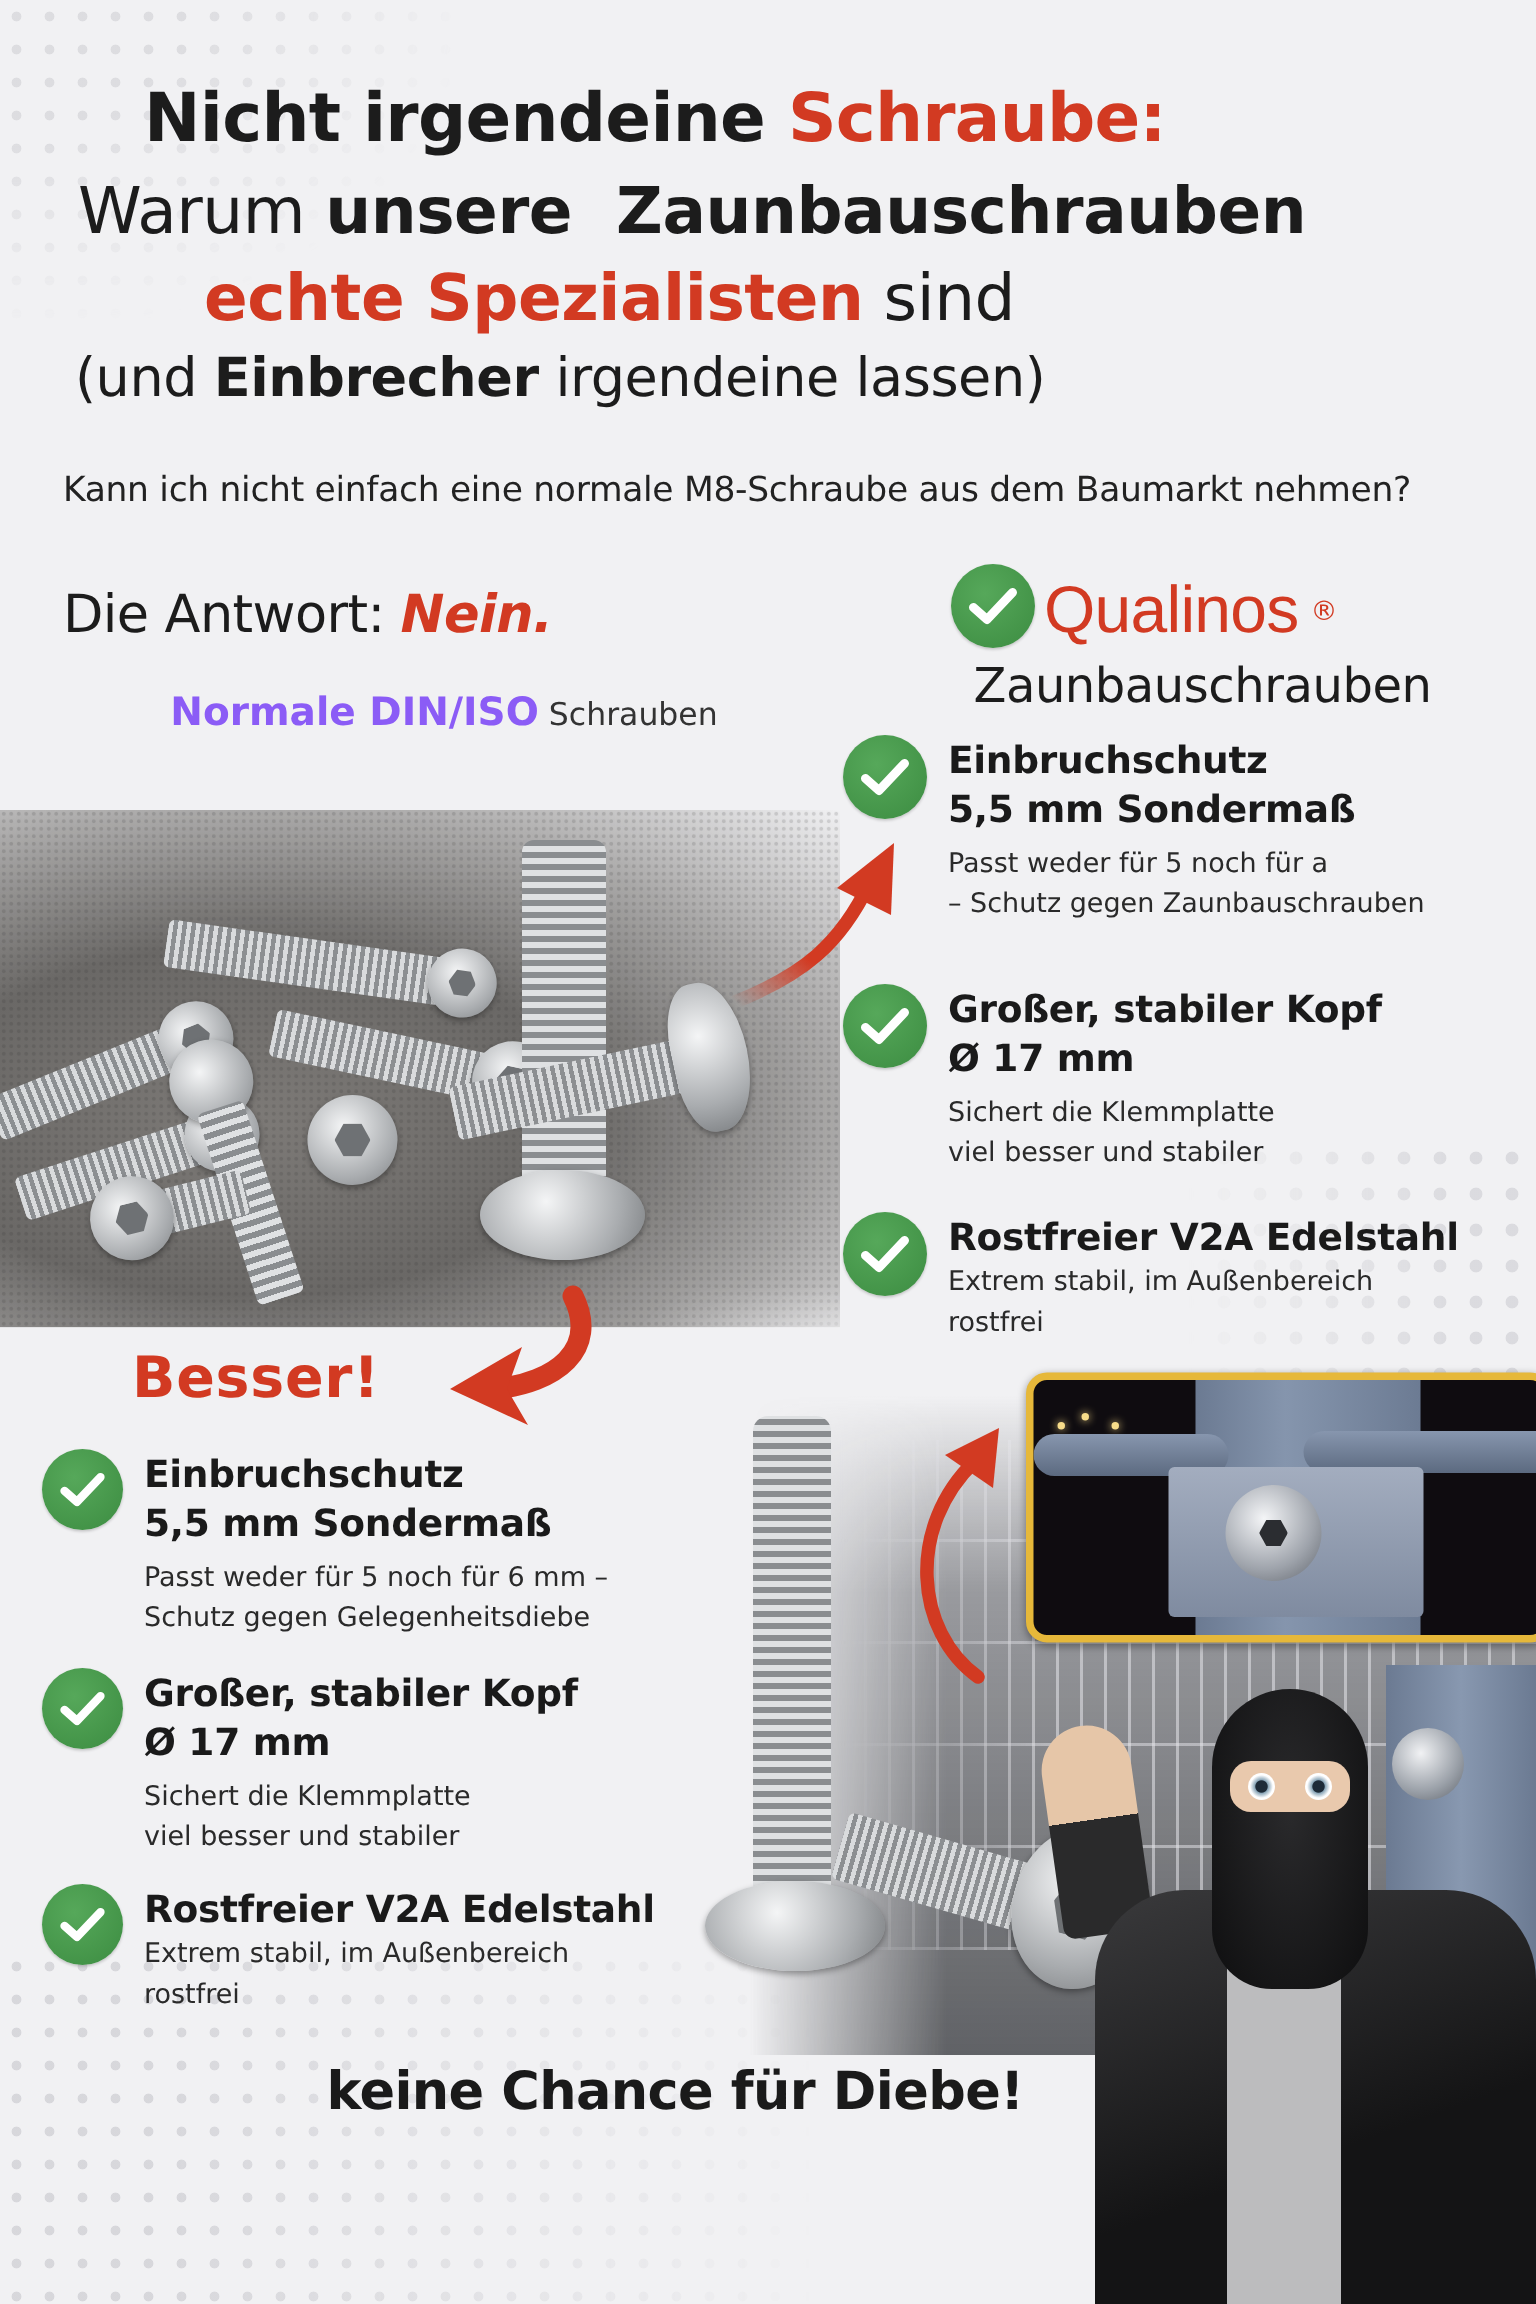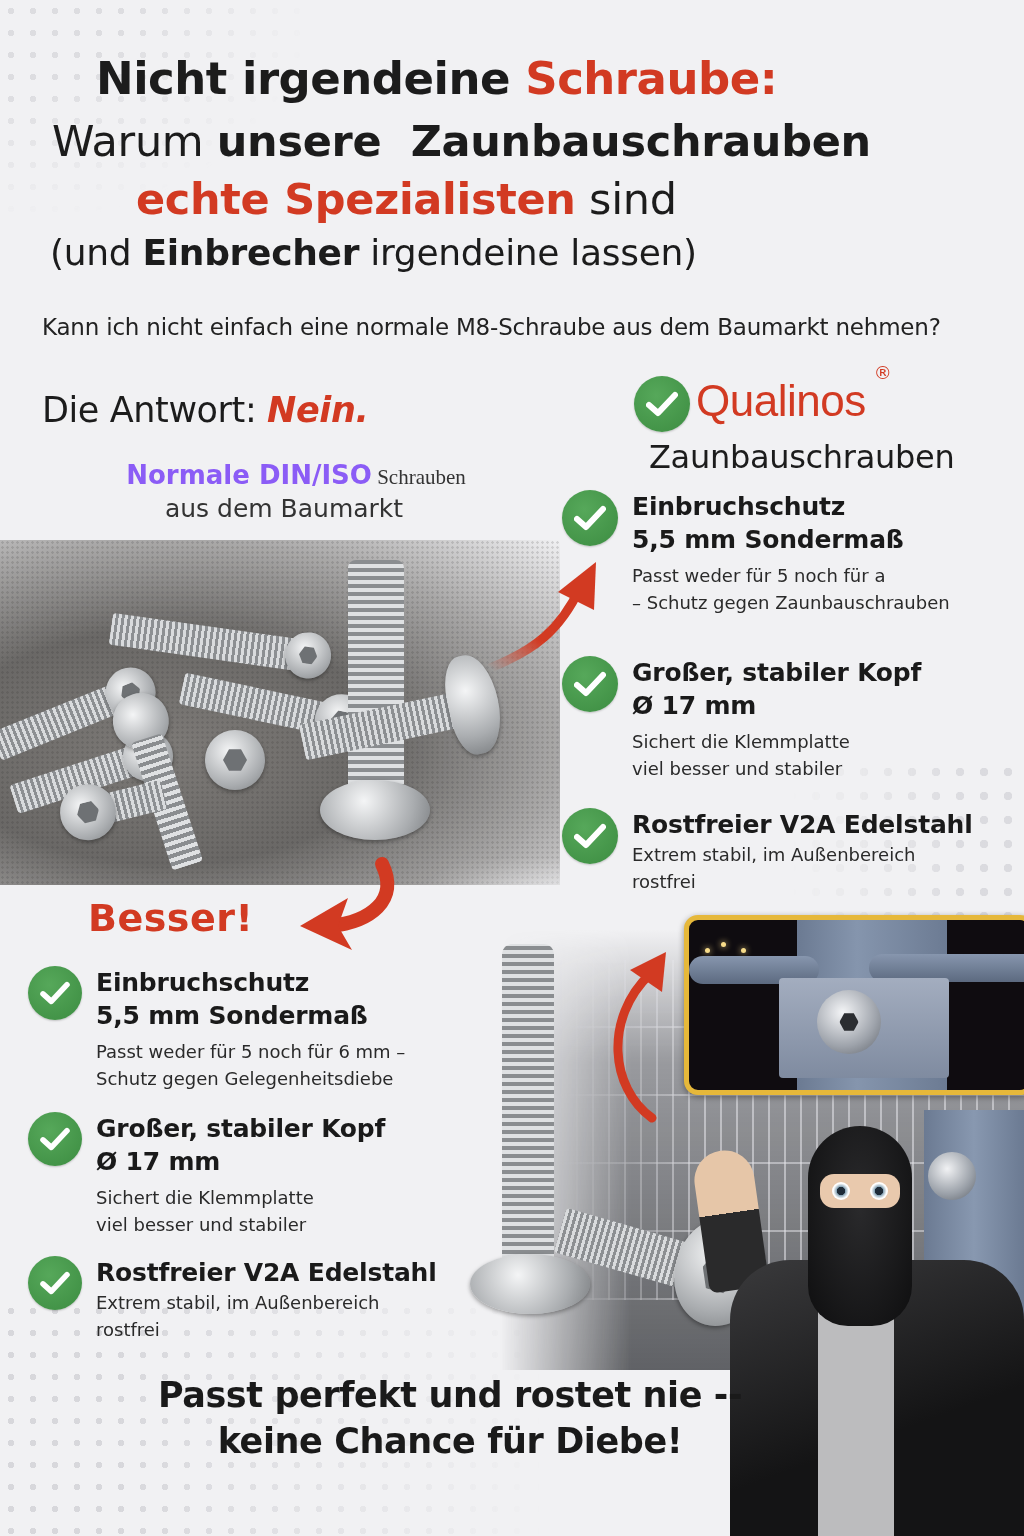--- a/index.html
+++ b/index.html
@@ -42,26 +42,26 @@
   .hl-4 { position: absolute; left: 50px; top: 180px; font-size: 36px; white-space: nowrap; letter-spacing: -0.3px; }
   .b { font-weight: bold; }
 
   .question { position: absolute; left: 42px; top: 312px; width: 920px; font-size: 23px; line-height: 31px; color: #222; letter-spacing: -0.2px; }
   .answer { position: absolute; left: 42px; top: 390px; font-size: 35px; white-space: nowrap; letter-spacing: -0.4px; }
   .answer .red { font-weight: bold; font-style: italic; }
 
   .normal-caption { position: absolute; left: 86px; top: 460px; width: 420px; text-align: center; color: #333; }
   .nc-1 { font-size: 26px; white-space: nowrap; }
   .nc-1 .big { font-weight: bold; color: #8b5cf6; }
-  .nc-1 .small { font-size: 21px; color: #333; font-family: Liberation Serif, serif; }
+  .nc-1 .small { font-size: 21px; color: #333; }
   .nc-2 { font-size: 25px; margin-top: 4px; margin-left: -24px; }
 
   
   .brand { position: absolute; left: 634px; top: 376px; white-space: nowrap; }
-  .brand-row { display: flex; align-items: flex-start; gap: 6px; }
+  .brand-row { display: flex; align-items: flex-end; gap: 6px; }
   .brand-name { font-size: 44px; color: #d23a22; font-family: "Liberation Sans", sans-serif; letter-spacing: -0.5px; }
   .brand-reg { font-size: 18px; color: #d23a22; vertical-align: super; margin-left: 2px; position: relative; top: -14px; }
   .brand-sub { font-size: 32px; font-weight: normal; margin-top: 6px; margin-left: 15px; letter-spacing: -0.3px; }
 
   .check {
     flex: none; border-radius: 50%;
     background: radial-gradient(circle at 40% 35%, #56a85a, #3c8c41);
     display: flex; align-items: center; justify-content: center;
     box-shadow: 0 1px 2px rgba(0,0,0,.2);
   }
@@ -175,21 +175,20 @@
 
 <p class="question">Kann ich nicht einfach eine normale M8-Schraube aus dem Baumarkt nehmen?</p>
 <div class="answer">
   <span style="white-space:pre">Die Antwort: </span><span class="red">Nein.</span>
 </div>
 
 <div class="normal-caption">
   <div class="nc-1">
     <span class="big">Normale DIN/ISO</span><span class="small" style="white-space:pre"> Schrauben</span>
   </div>
-  <div class="nc-2">aus dem Baumarkt</div>
 </div>
 
 <div class="brand">
   <div class="brand-row">
     <div class="check check-56">
       <svg width="32" height="26" viewBox="0 0 32 26">
           <path d="M3 14 L12 22 L29 4" stroke="#fff" stroke-width="6" fill="none" stroke-linecap="round" stroke-linejoin="round"></path>
         </svg>
     </div>
     <span class="brand-name">Qualinos</span>
@@ -392,15 +391,14 @@
       </svg>
   </div>
   <div class="feat-text">
     <div class="title">Rostfreier V2A Edelstahl</div>
     <div class="desc tight">Extrem stabil, im Außenbereich</div>
     <div class="desc tight">rostfrei</div>
   </div>
 </div>
 
 <div class="closing">
-  <div>Passt perfekt und rostet nie --</div>
   <div>keine Chance für Diebe!</div>
 </div>
 
 </body></html>

